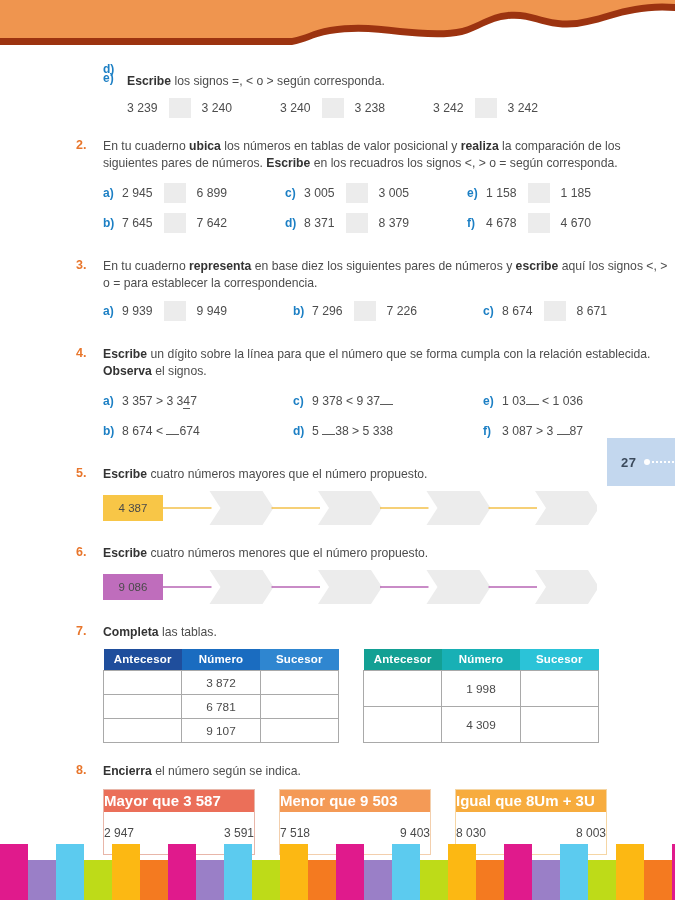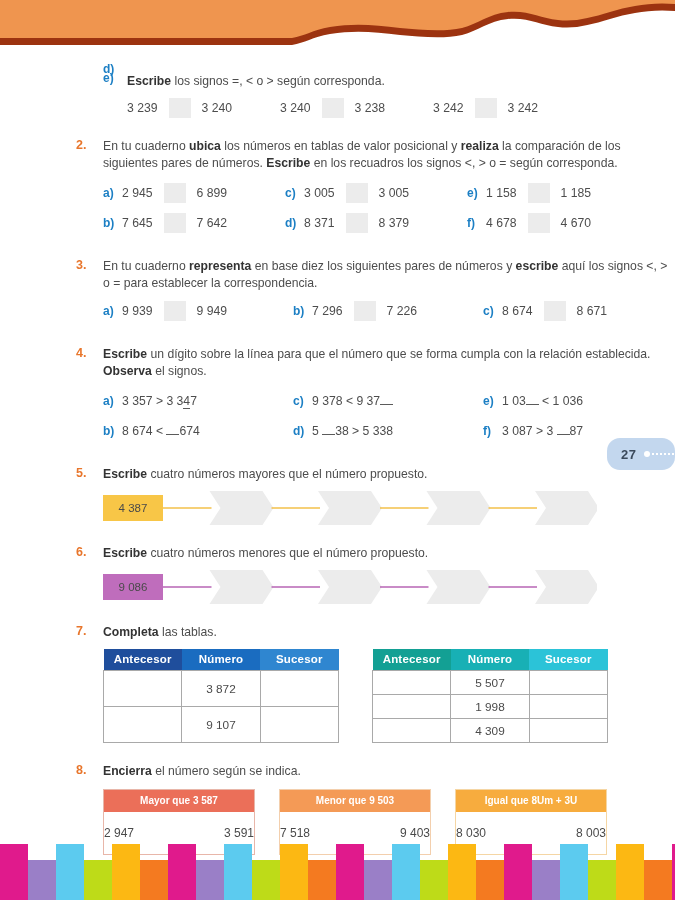--- a/index.html
+++ b/index.html
@@ -11,23 +11,23 @@
   }
   .page { position: relative; width: 675px; height: 900px; }
 
   
   .banner { position: absolute; top: 0; left: 0; width: 675px; height: 50px; }
   .banner svg { display: block; }
 
   
   .page-badge {
     position: absolute; left: 607px; top: 438px;
-    width: 68px; height: 32px;
+    width: 68px; height: 48px;
     background: #c3d7ee;
-    display: flex; align-items: center; border-radius: 13px;
+    display: flex; align-items: center;
   }
   .page-badge .num {
     font-size: 13px; color: #3b4a5c; font-weight: 700;
     margin-left: 14px; letter-spacing: .5px;
   }
   .page-badge .dot {
     width: 6px; height: 6px; border-radius: 50%;
     background: #ffffff; margin-left: 8px; flex: none;
   }
   .page-badge .dots {
@@ -75,37 +75,37 @@
   
   .chain { position: relative; height: 34px; margin-left: 103px; width: 494px; }
   .chain svg { display: block; }
   .chain .seed {
     position: absolute; left: 0; top: 4px; width: 60px; height: 26px;
     display: flex; align-items: center; justify-content: center;
     font-size: 11.5px; color: #4a4a4a;
   }
 
   
-  .tables { display: flex; padding-left: 103px; gap: 33px; }
+  .tables { display: flex; padding-left: 103px; gap: 24px; }
   table.vt { border-collapse: collapse; width: 236px; table-layout: fixed; }
   table.vt th {
     color: #fff; font-size: 11.5px; font-weight: 700; height: 22px;
     text-align: center; letter-spacing: .2px;
   }
   table.vt td {
     height: 24px; border: 1px solid #a9a9a9; font-size: 11.8px;
     color: #4a4a4a; text-align: center;
   }
 
   
   .boxes { display: flex; padding-left: 103px; gap: 24px; }
   .encbox { width: 152px; border: 1px solid #e6b8a8; }
   .encbox .hd {
-    color: #fff; font-size: 10px; font-weight: 700;
-    text-align: center; height: 22px; line-height: 22px;
+    color: #fff; font-size: 15px; font-weight: 700;
+    text-align: left; height: 22px; line-height: 22px;
   }
   .encbox .bd {
     display: flex; justify-content: space-between; align-items: center;
     height: 42px; font-size: 12px; color: #4a4a4a; background: #fff;
   }
 
   
   .footbar { position: absolute; left: 0; bottom: 0; width: 675px; height: 56px; }
   .footbar svg { display: block; }
 </style>
@@ -304,39 +304,39 @@
             </tr>
           </thead>
           <tbody>
             <tr>
               <td></td>
               <td>3 872</td>
               <td></td>
             </tr>
             <tr>
               <td></td>
+              <td>6 781</td>
+              <td></td>
+            </tr>
+            <tr>
+              <td></td>
               <td>9 107</td>
               <td></td>
             </tr>
           </tbody>
         </table>
         <table class="vt">
           <thead>
             <tr>
               <th style="background: rgb(19, 160, 148);">Antecesor</th>
               <th style="background: rgb(24, 176, 181);">Número</th>
               <th style="background: rgb(43, 195, 216);">Sucesor</th>
             </tr>
           </thead>
           <tbody>
-            <tr>
-              <td></td>
-              <td>5 507</td>
-              <td></td>
-            </tr>
             <tr>
               <td></td>
               <td>1 998</td>
               <td></td>
             </tr>
             <tr>
               <td></td>
               <td>4 309</td>
               <td></td>
             </tr>

